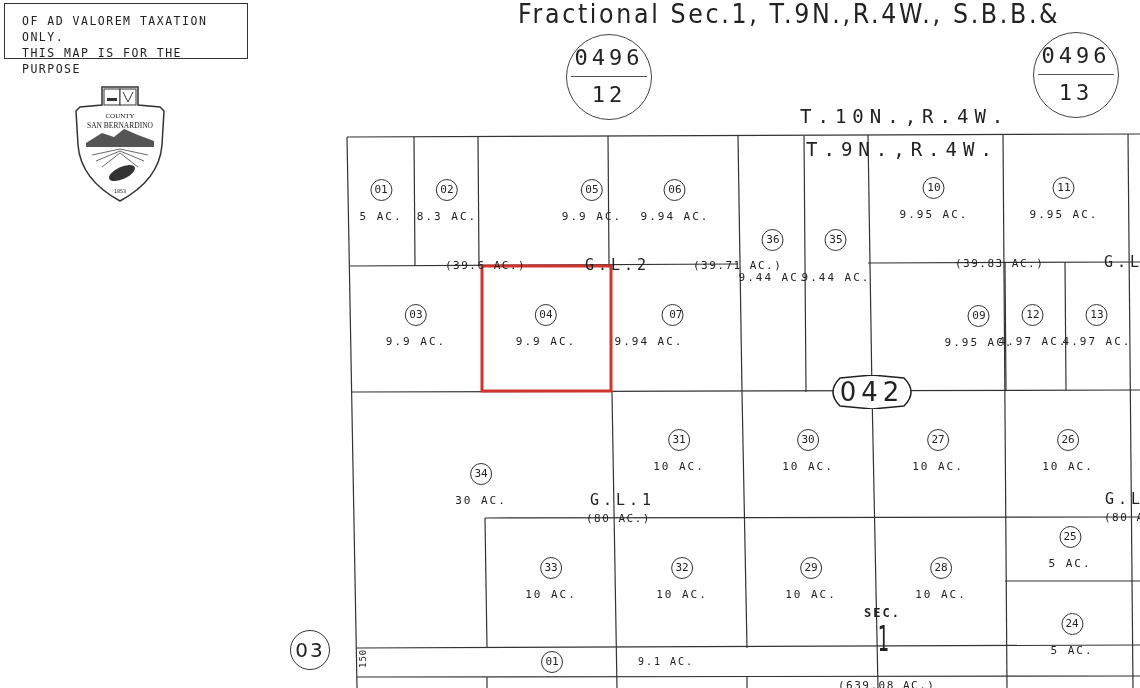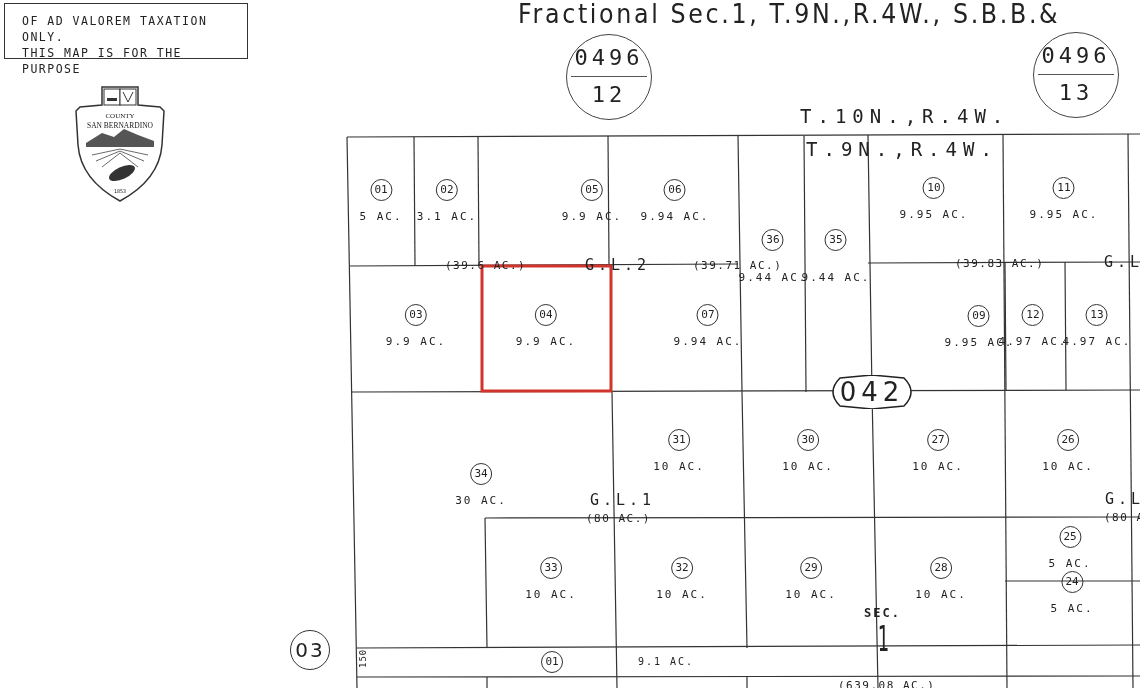--- a/index.html
+++ b/index.html
@@ -118,47 +118,47 @@
 <div class="gl" style="left:585px;top:256px;">G.L.2</div>
 <div class="acres-note" style="left:693px;top:259px;">(39.71 AC.)</div>
 <div class="acres-note" style="left:955px;top:257px;">(39.83 AC.)</div>
 <div class="gl" style="left:1104px;top:253px;">G.L.</div>
 <div class="gl" style="left:590px;top:491px;">G.L.1</div>
 <div class="acres-note" style="left:586px;top:512px;">(80 AC.)</div>
 <div class="gl" style="left:1105px;top:490px;">G.L.</div>
 <div class="acres-note" style="left:1104px;top:511px;">(80 AC.)</div>
 
 <div class="parcel" style="left:381px;top:179px;"><div class="num">01</div><div>5 AC.</div></div>
-<div class="parcel" style="left:447px;top:179px;"><div class="num">02</div><div>3.1 AC.</div></div>
+<div class="parcel" style="left:447px;top:179px;"><div class="num">02</div><div>8.3 AC.</div></div>
 <div class="parcel" style="left:544px;top:179px;margin-left:48px;"><div class="num">05</div><div>9.9 AC.</div></div>
 <div class="parcel" style="left:675px;top:179px;"><div class="num">06</div><div>9.94 AC.</div></div>
 <div class="parcel" style="left:773px;top:229px;"><div class="num" style="margin-bottom:20px;">36</div><div>9.44 AC.</div></div>
 <div class="parcel" style="left:836px;top:229px;"><div class="num" style="margin-bottom:20px;">35</div><div>9.44 AC.</div></div>
 <div class="parcel" style="left:934px;top:177px;"><div class="num">10</div><div>9.95 AC.</div></div>
 <div class="parcel" style="left:1044px;top:177px;margin-left:20px;"><div class="num">11</div><div>9.95 AC.</div></div>
 
 <div class="parcel" style="left:416px;top:304px;"><div class="num">03</div><div>9.9 AC.</div></div>
 <div class="parcel" style="left:546px;top:304px;"><div class="num">04</div><div>9.9 AC.</div></div>
-<div class="parcel" style="left:708px;top:304px;"><div class="num">07</div><div>9.94 AC.</div></div>
+<div class="parcel" style="left:649px;top:304px;text-align:right;"><div class="num">07</div><div>9.94 AC.</div></div>
 <div class="parcel" style="left:937px;top:305px;margin-left:42px;"><div class="num">09</div><div>9.95 AC.</div></div>
 <div class="parcel" style="left:1033px;top:304px;"><div class="num">12</div><div>4.97 AC.</div></div>
 <div class="parcel" style="left:1097px;top:304px;"><div class="num">13</div><div>4.97 AC.</div></div>
 
 <div class="parcel" style="left:481px;top:463px;"><div class="num">34</div><div>30 AC.</div></div>
 <div class="parcel" style="left:679px;top:429px;"><div class="num">31</div><div>10 AC.</div></div>
 <div class="parcel" style="left:808px;top:429px;"><div class="num">30</div><div>10 AC.</div></div>
 <div class="parcel" style="left:938px;top:429px;"><div class="num">27</div><div>10 AC.</div></div>
 <div class="parcel" style="left:1068px;top:429px;"><div class="num">26</div><div>10 AC.</div></div>
 
 <div class="parcel" style="left:551px;top:557px;"><div class="num">33</div><div>10 AC.</div></div>
 <div class="parcel" style="left:682px;top:557px;"><div class="num">32</div><div>10 AC.</div></div>
 <div class="parcel" style="left:811px;top:557px;"><div class="num">29</div><div>10 AC.</div></div>
 <div class="parcel" style="left:941px;top:557px;"><div class="num">28</div><div>10 AC.</div></div>
 <div class="parcel" style="left:1070px;top:526px;"><div class="num">25</div><div>5 AC.</div></div>
-<div class="parcel" style="left:1072px;top:571px;"><div class="num">24</div><div>5 AC.</div></div>
+<div class="parcel" style="left:1072px;top:613px;"><div class="num">24</div><div>5 AC.</div></div>
 
 <div class="abs" style="left:541px;top:651px;width:20px;height:20px;border:1.3px solid #333;border-radius:50%;text-align:center;line-height:20px;font-size:11px;">01</div>
 <div class="abs" style="left:638px;top:656px;font-size:10px;letter-spacing:2px;">9.1 AC.</div>
 <div class="rot150" style="top:668px;">150</div>
 
 <div class="sec" style="left:864px;top:606px;">SEC.</div>
 <div class="sec-num" style="left:872px;top:618px;">1</div>
 <div class="acres-note" style="left:838px;top:679px;">(639.08 AC.)</div>
 
 <div class="circ03">03</div>

